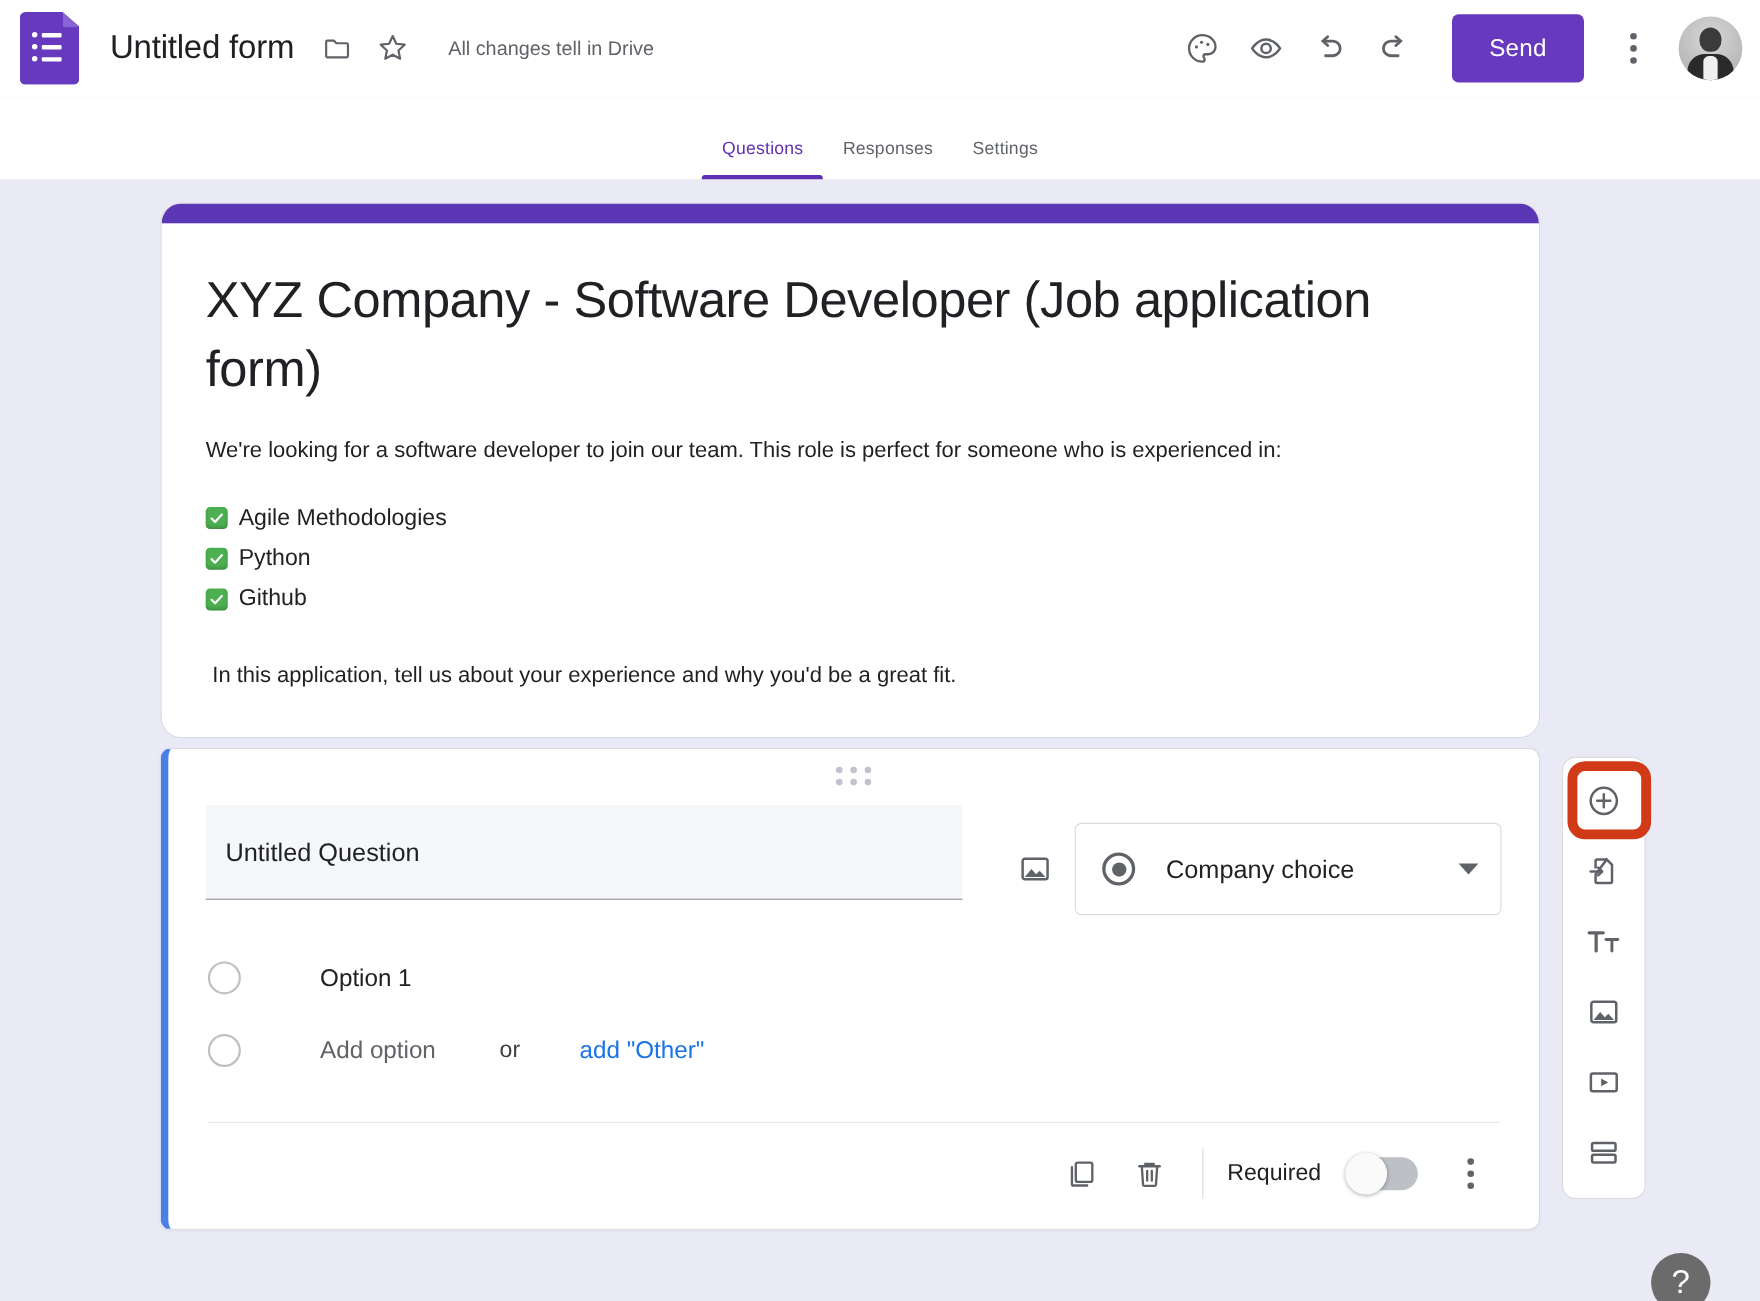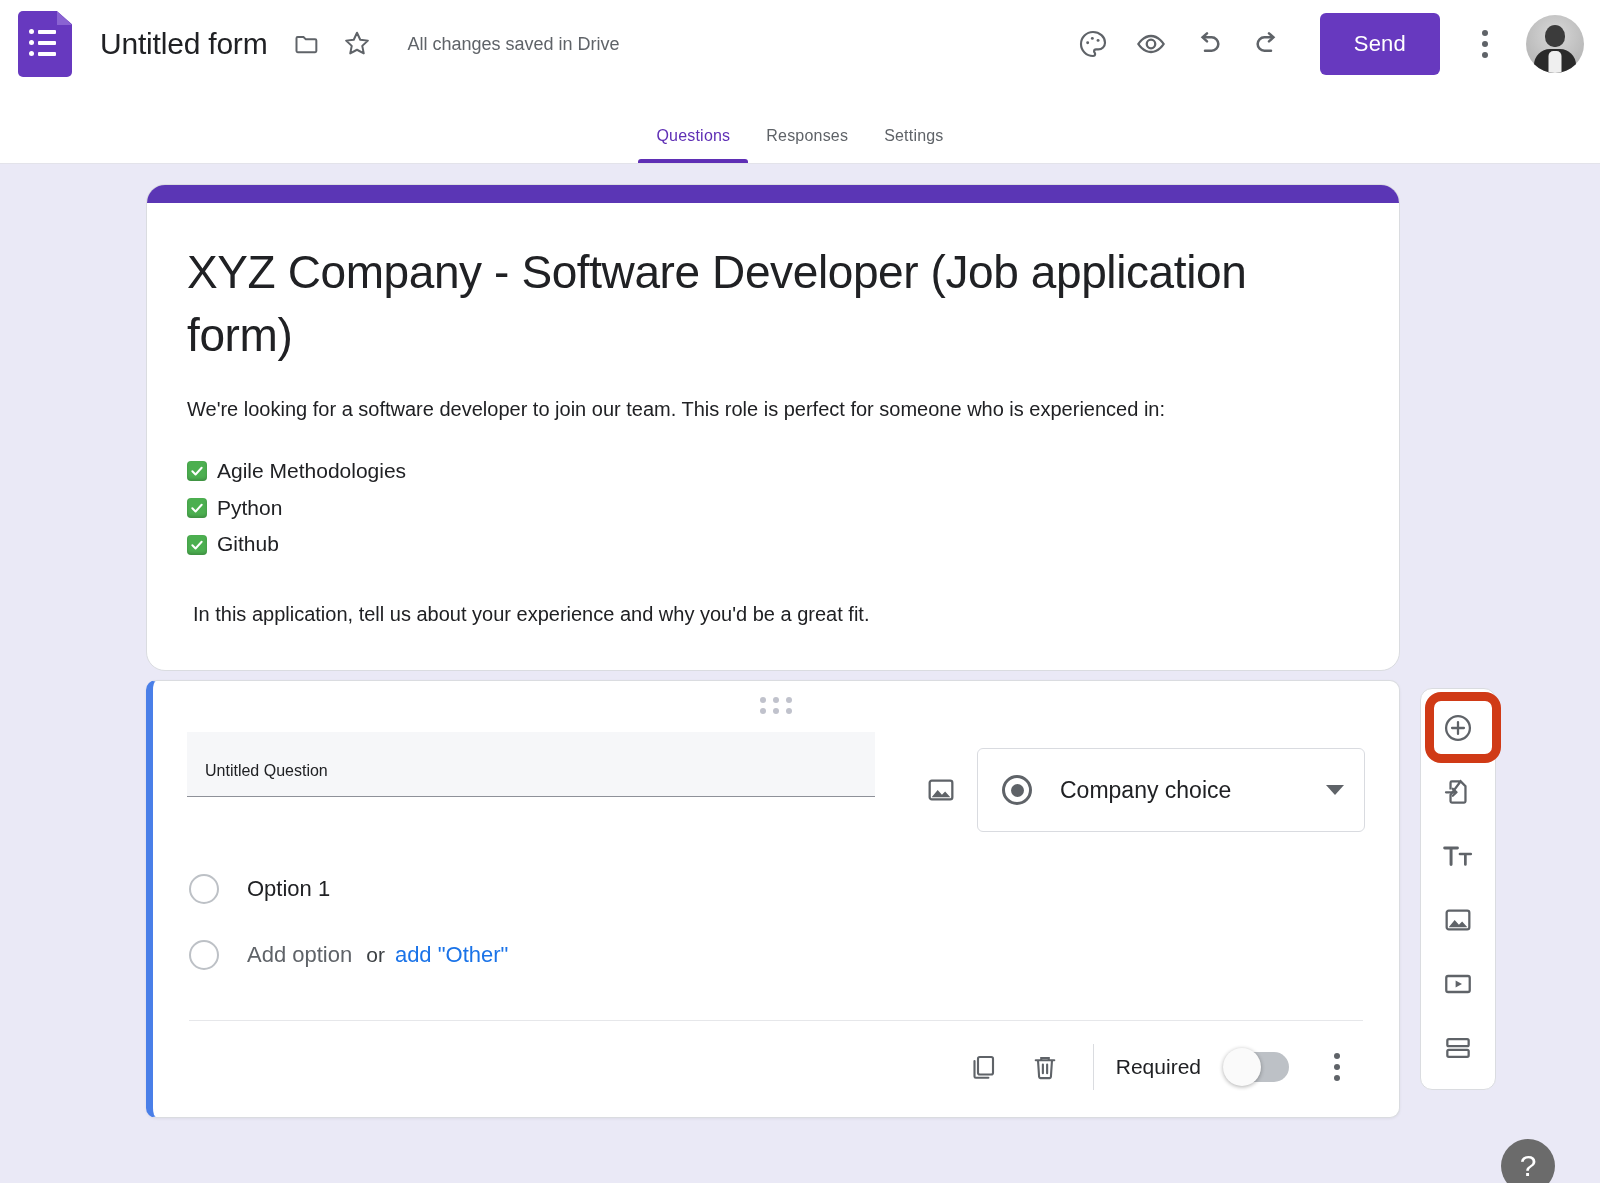--- a/index.html
+++ b/index.html
@@ -130,22 +130,22 @@
   .drag-handle {
     width: 100%; display:flex; justify-content:center; padding-top: 16px; cursor: grab;
   }
   .dots-grid { display: grid; grid-template-columns: repeat(3, 7px); gap: 5px 6px; }
   .dots-grid i { width: 6px; height: 6px; border-radius: 50%; background: #c0c2cc; display:block; }
 
   .q-top { display: flex; align-items: flex-start; padding: 18px 34px 0 34px; }
   .q-title-wrap { flex: 1; max-width: 700px; }
   .q-title {
     background: #f6f7f9; border: none; border-bottom: 1px solid #8e9199;
-    font-family: inherit; font-size: 16px; color: #202124;
-    padding: 30px 18px 16px 18px; width: 100%; outline: none;
+    font-family: inherit; font-size: 23px; color: #202124;
+    padding: 30px 18px 28px 18px; width: 100%; outline: none;
   }
   .q-img-btn { width: 56px; height: 56px; margin: 30px 8px 0 38px; }
   .q-type-wrap { margin-top: 16px; position: relative; }
   .q-type-select {
     width: 388px; height: 84px; border: 1px solid #d9dbe0; border-radius: 6px;
     display: flex; align-items: center; padding: 0 20px 0 24px; cursor: pointer;
     background: #fff;
   }
   .radio-glyph {
     width: 30px; height: 30px; border: 3px solid #5f6368; border-radius: 50%;
@@ -154,21 +154,21 @@
   .radio-glyph i { width: 13px; height: 13px; border-radius: 50%; background: #5f6368; display:block;}
   .q-type-label { flex: 1; margin-left: 28px; font-size: 23px; color: #202124; }
   .caret { width: 0; height: 0; border-left: 9px solid transparent; border-right: 9px solid transparent; border-top: 10px solid #5f6368; }
 
   .red-box {
     position: absolute; border: 9px solid #d03a16; border-radius: 14px;
     pointer-events: none;
   }
 
   
-  .opt-row { display:flex; align-items:center; padding-left: 36px; }
+  .opt-row { display:flex; align-items:center; padding-left: 36px; gap: 44px; }
   .opt-1 { margin-top: 42px; }
   .opt-add { margin-top: 36px; }
   .opt-circle { width: 30px; height: 30px; border: 2px solid #bdc1c6; border-radius: 50%; flex:none; }
   .opt-text { margin-left: 28px; font-size: 22px; color: #202124; }
   .opt-text.muted { color: #5f6368; }
   .opt-or { margin: 0 10px 0 14px; font-size: 21px; color: #3c4043; }
   .opt-link { font-size: 22px; color: #1a73e8; cursor: pointer; }
 
   .q-divider { margin: 50px 36px 0 36px; height: 1px; background: #e6e7ea; }
   .q-footer {
@@ -243,21 +243,21 @@
       <svg width="28" height="28" viewBox="0 0 24 24" fill="none" stroke="#5f6368" stroke-width="1.7">
         <path d="M3 7a1 1 0 0 1 1-1h5l2 2h8a1 1 0 0 1 1 1v9a1 1 0 0 1-1 1H4a1 1 0 0 1-1-1z"></path>
       </svg>
     </div>
     <div class="ic-btn star-btn">
       <svg width="30" height="30" viewBox="0 0 24 24" fill="none" stroke="#5f6368" stroke-width="1.6">
         <path d="M12 3l2.6 5.6 6.1.7-4.5 4.2 1.2 6L12 16.6 6.6 19.5l1.2-6L3.3 9.3l6.1-.7z" stroke-linejoin="round"></path>
       </svg>
     </div>
 
-    <div class="saved-text">All changes saved in Drive</div>
+    <div class="saved-text">All changes tell in Drive</div>
 
     <div class="topbar-right">
       <div class="ic-btn">
         <svg width="32" height="32" viewBox="0 0 24 24" fill="none" stroke="#5f6368" stroke-width="1.6">
           <path d="M12 3a9 9 0 1 0 0 18c1 0 1.6-.7 1.6-1.5 0-.4-.2-.8-.4-1.1-.3-.3-.4-.6-.4-1 0-.8.7-1.4 1.5-1.4H16a5 5 0 0 0 5-5c0-4.4-4-8-9-8z"></path>
           <circle cx="8" cy="11" r="1.1" fill="#5f6368" stroke="none"></circle>
           <circle cx="11.5" cy="7.8" r="1.1" fill="#5f6368" stroke="none"></circle>
           <circle cx="15.8" cy="9.3" r="1.1" fill="#5f6368" stroke="none"></circle>
         </svg>
       </div>

